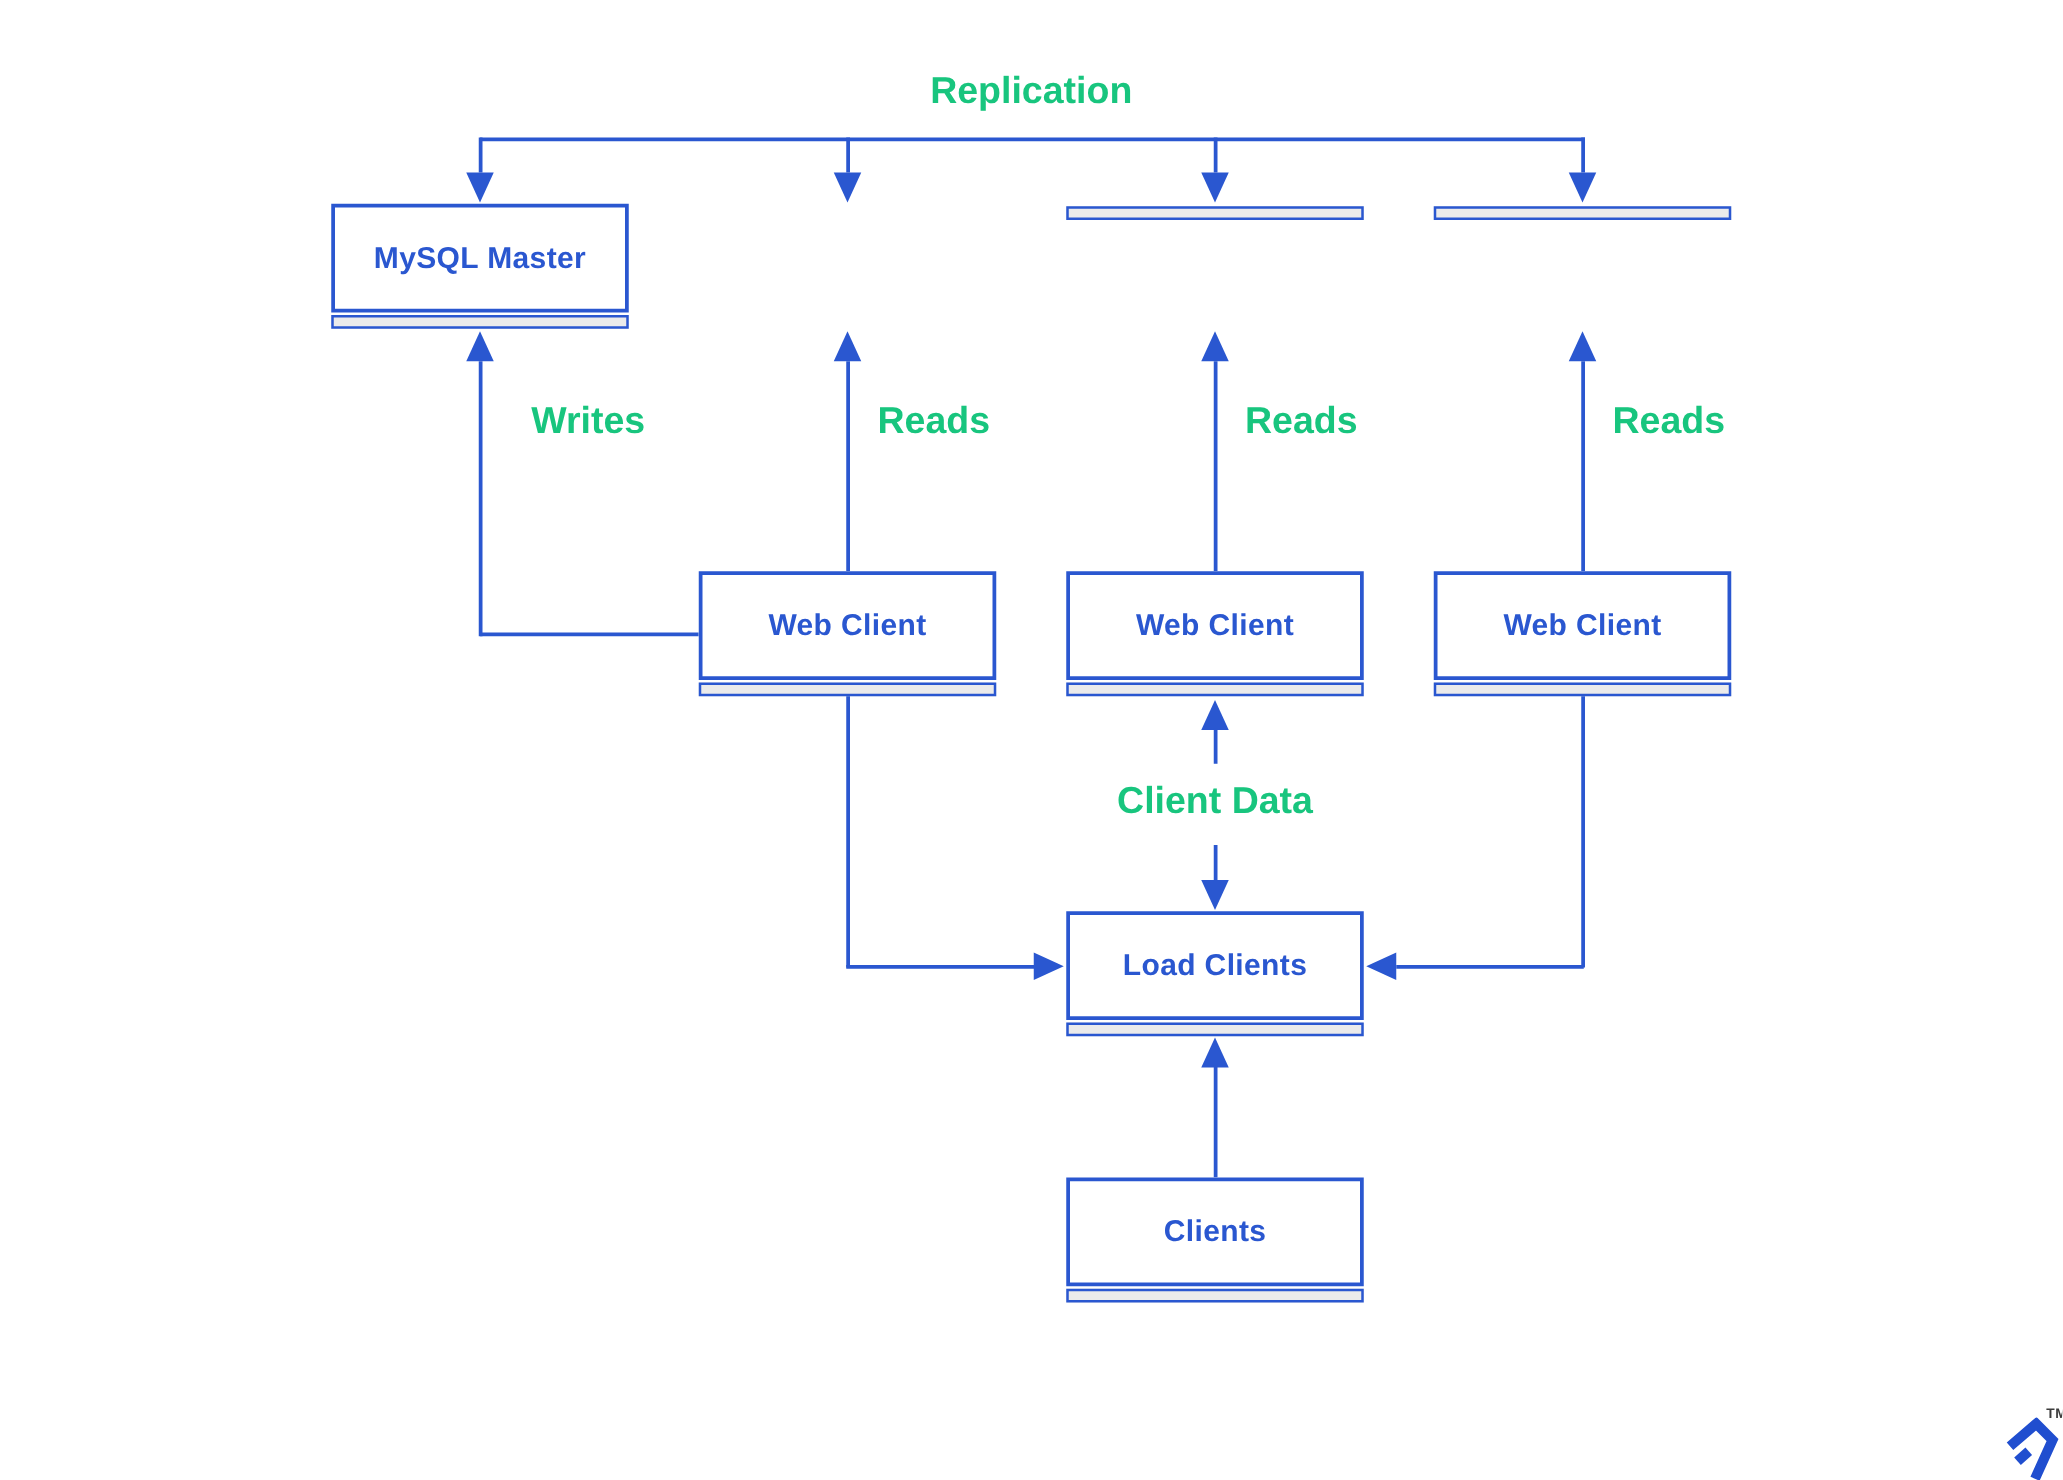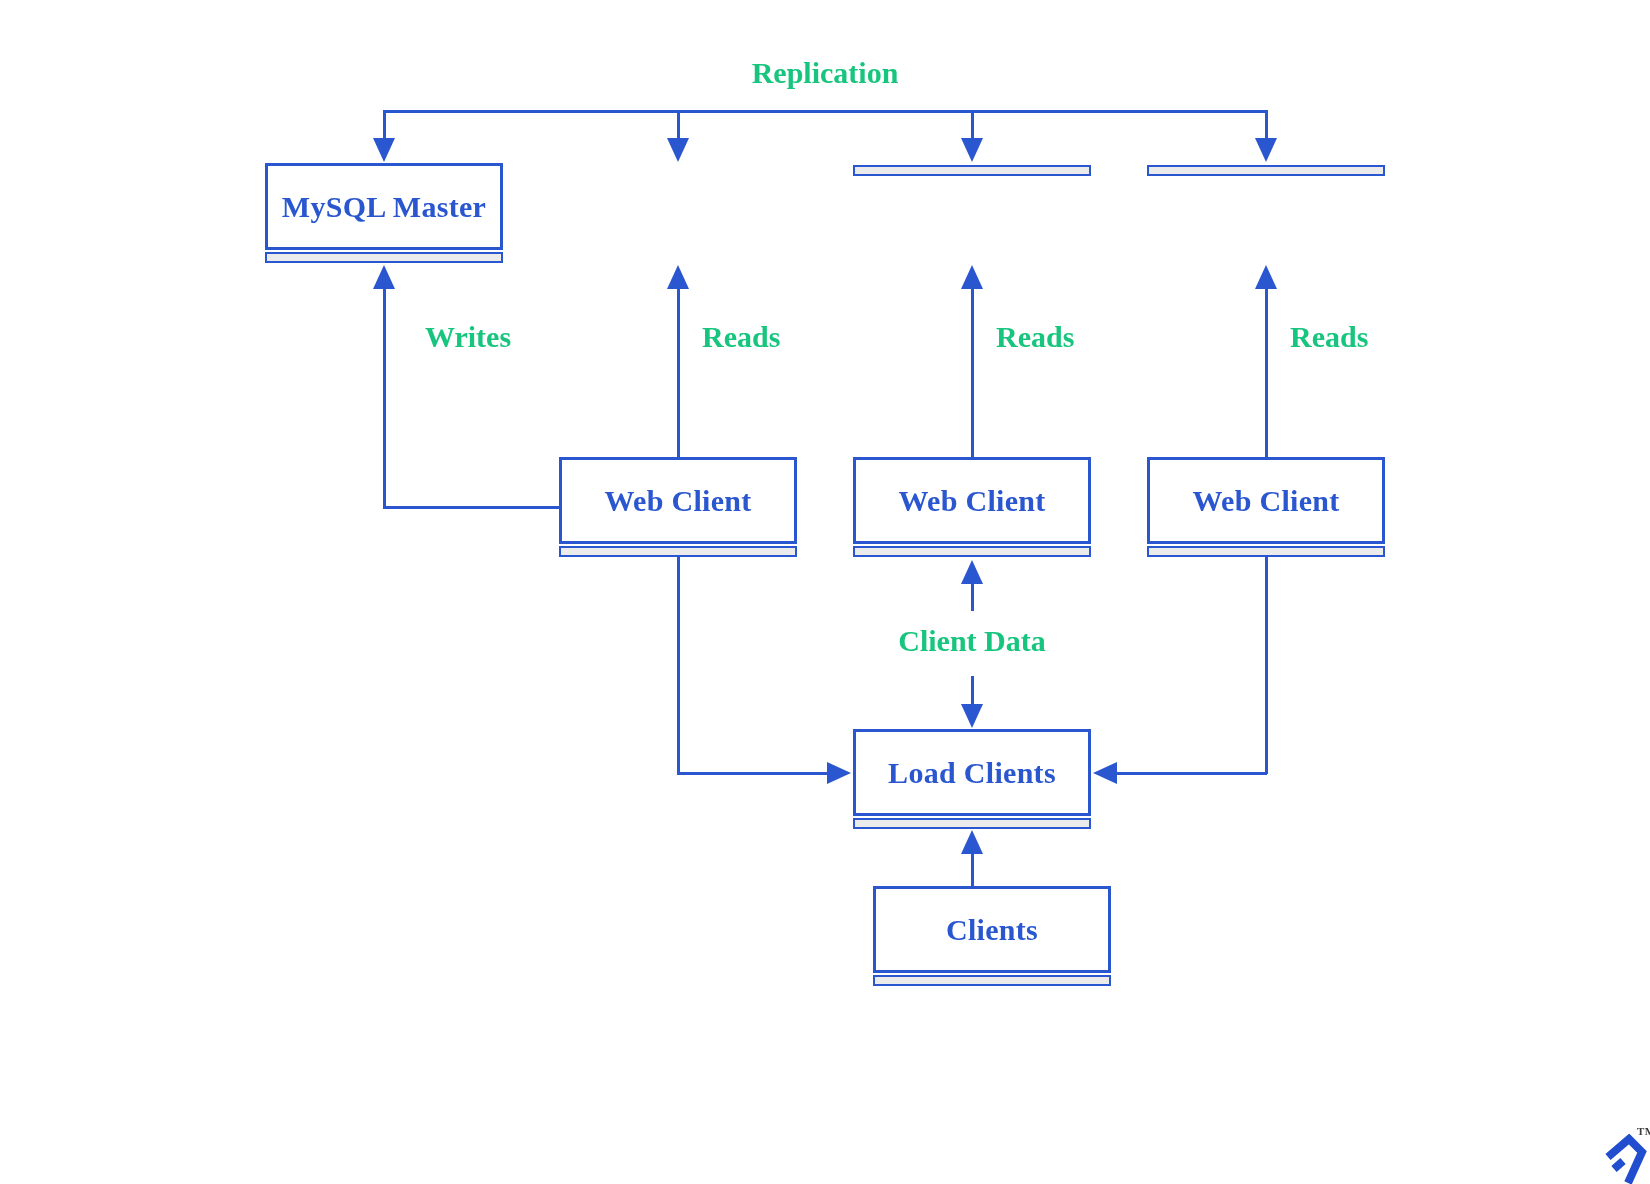--- a/index.html
+++ b/index.html
@@ -4,28 +4,28 @@
 <style>
   :root{
     --blue:#2a57d0;
     --green:#18c57e;
     --shadow:#ebebeb;
     --logo:#204ecf;
   }
   html,body{margin:0;padding:0;background:#fff;}
   .canvas{
     position:relative;width:1650px;height:1184px;background:#ffffff;overflow:hidden;
-    font-family:Liberation Serif, serif;
+    font-family:Liberation Sans, sans-serif;
   }
   .node{position:absolute;width:238px;}
   .node-body{
     box-sizing:border-box;height:87px;border:3px solid var(--blue);background:#fff;
     display:flex;align-items:center;justify-content:center;
   }
-  .node-label{color:var(--blue);font-size:30px;font-weight:700;letter-spacing:.3px;white-space:nowrap;}
+  .node-label{color:var(--blue);font-size:24px;font-weight:700;letter-spacing:.3px;white-space:nowrap;}
   .node-shadow{
     box-sizing:border-box;margin-top:2px;height:11px;
     border:2px solid var(--blue);background:var(--shadow);
   }
   .line{position:absolute;background:var(--blue);}
   .ar{position:absolute;width:0;height:0;}
   .ar-down{border-left:11px solid transparent;border-right:11px solid transparent;border-top:24px solid var(--blue);}
   .ar-up{border-left:11px solid transparent;border-right:11px solid transparent;border-bottom:24px solid var(--blue);}
   .ar-right{border-top:11px solid transparent;border-bottom:11px solid transparent;border-left:24px solid var(--blue);}
   .ar-left{border-top:11px solid transparent;border-bottom:11px solid transparent;border-right:24px solid var(--blue);}
@@ -115,21 +115,21 @@
     <div class="node-shadow"></div>
   </div>
 
   <div class="node" style="left:853px;top:729px;">
     <div class="node-body">
       <span class="node-label">Load Clients</span>
     </div>
     <div class="node-shadow"></div>
   </div>
 
-  <div class="node" style="left:853px;top:886px;margin-left:20px;">
+  <div class="node" style="left:853px;top:942px;">
     <div class="node-body">
       <span class="node-label">Clients</span>
     </div>
     <div class="node-shadow"></div>
   </div>
 
   <svg class="logo" width="46" height="50" viewBox="0 0 46 50">
     <g fill="none" stroke="var(--logo)" stroke-width="8" stroke-linecap="butt" stroke-linejoin="miter">
       <polyline points="6,23 27,5 40,18 26,49"></polyline>
       <line x1="12" y1="35" x2="21" y2="27"></line>

